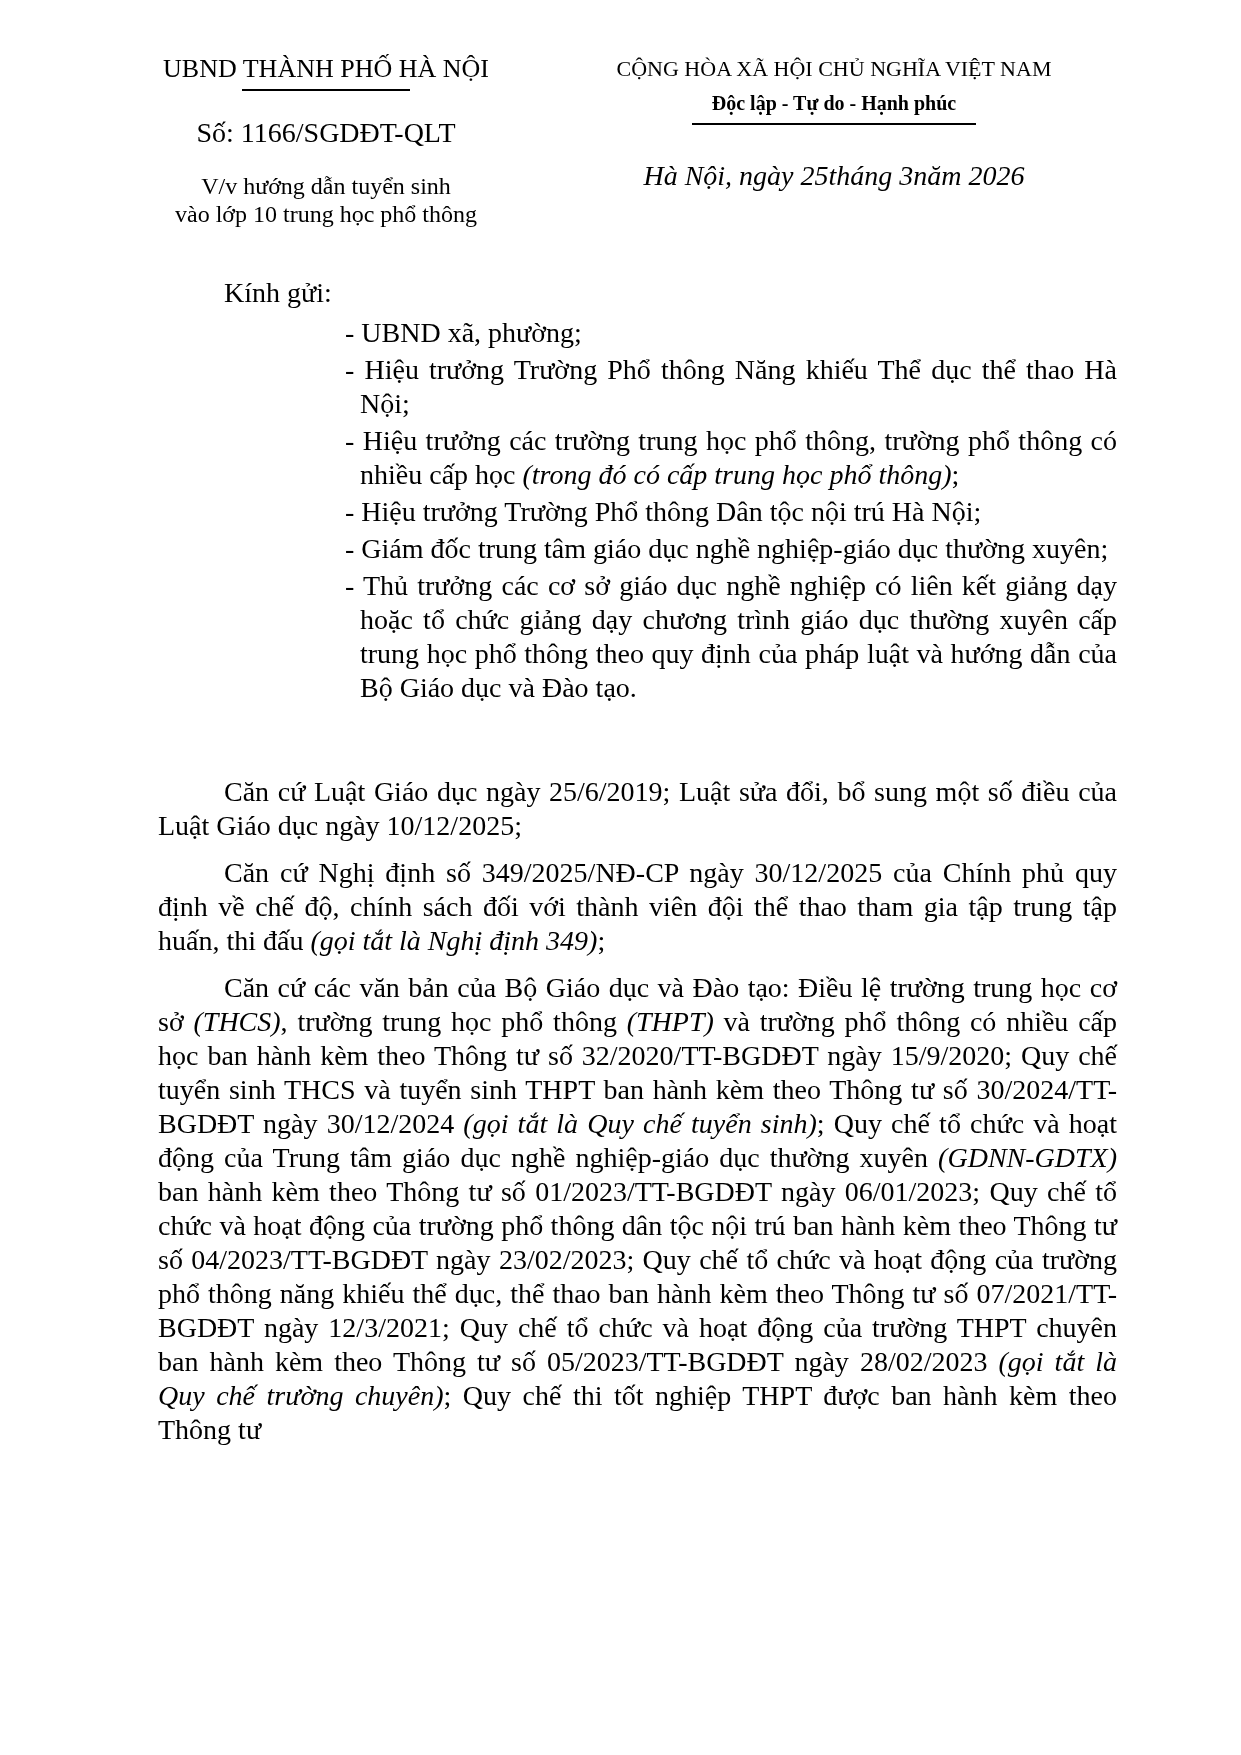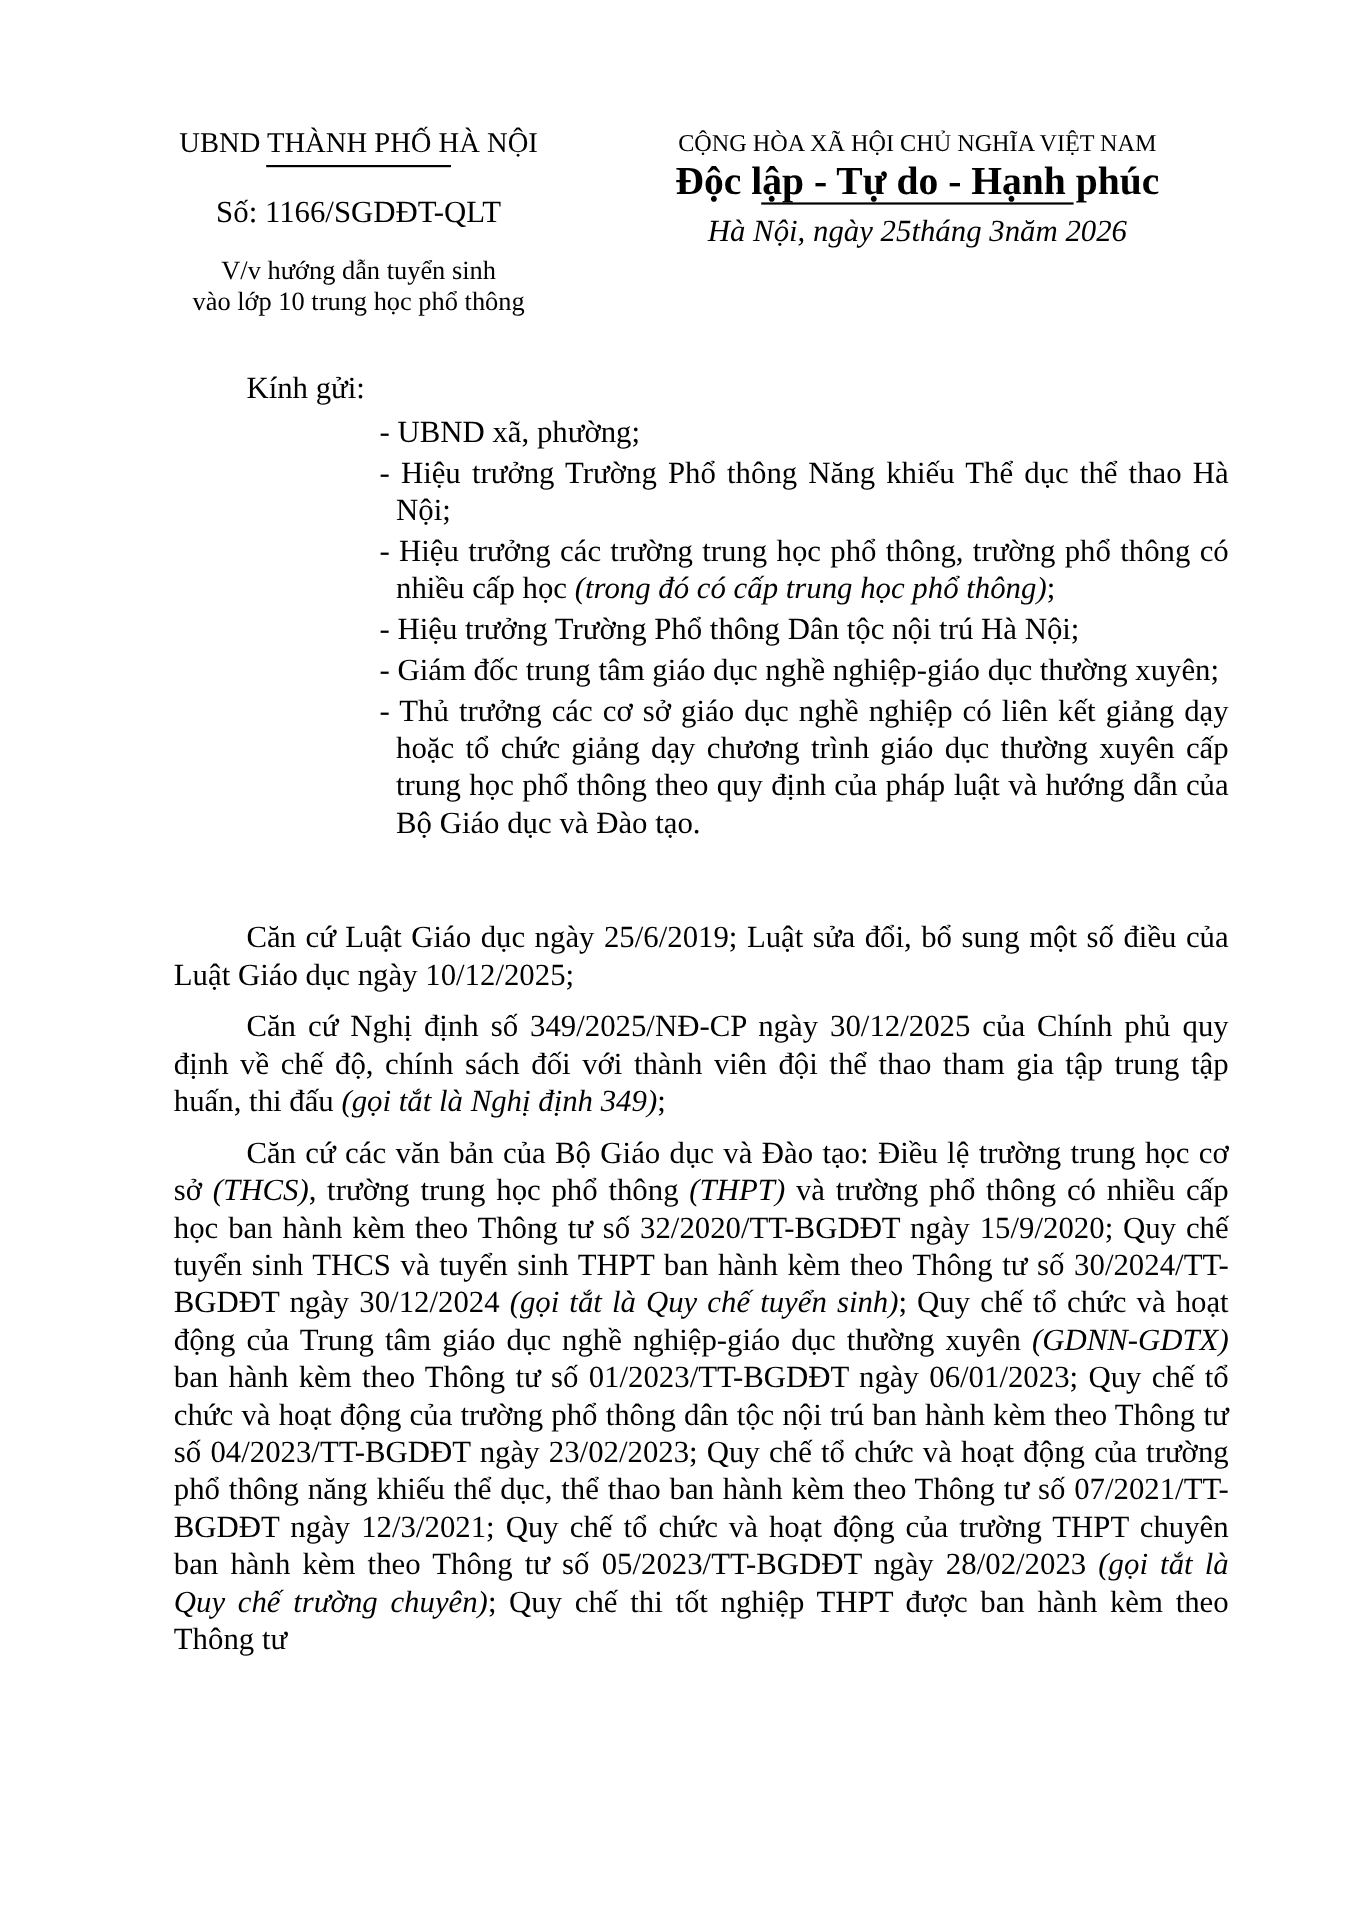--- a/index.html
+++ b/index.html
@@ -4,38 +4,38 @@
 <style>
   html,body{margin:0;padding:0;background:#ffffff;}
   body{
     width:1241px;height:1755px;
     font-family:"Liberation Serif","DejaVu Serif",serif;
     color:#000000;
   }
   .page{
     box-sizing:border-box;
     width:1241px;height:1755px;
-    padding:113px 124px 0 158px;
+    padding:52px 124px 0 158px;
     overflow:hidden;
     background:#ffffff;
   }
   
   .header{display:flex;justify-content:space-between;align-items:flex-start;}
   .hcol-left{width:336px;text-align:center;flex:0 0 auto;}
   .hcol-right{width:566px;text-align:center;flex:0 0 auto;}
   .org-parent{font-size:26px;line-height:34px;}
   .org-name{font-size:26px;line-height:34px;font-weight:bold;}
   .rule{border-bottom:2px solid #000;height:0;}
   .rule-left{width:168px;margin:3px auto 0;}
   .rule-right{width:284px;margin:3px auto 0;}
   .doc-number{font-size:28px;line-height:34px;margin-top:25px;}
   .subject{font-size:24px;line-height:28px;margin-top:22px;}
   .motto-1{font-size:22px;line-height:34px;font-weight:normal;}
-  .motto-2{font-size:36px;line-height:34px;font-weight:bold;}
-  .place-date{font-size:28px;line-height:34px;font-style:italic;margin-top:8px;}
+  .motto-2{font-size:20px;line-height:34px;font-weight:bold;}
+  .place-date{font-size:28px;line-height:34px;font-style:italic;margin-top:34px;}
   
   .salutation{margin-top:48px;font-size:28px;line-height:34px;text-indent:66px;}
   .recipients{margin-top:6px;padding-left:187px;}
   .recipient{
     font-size:28px;line-height:34px;
     text-align:justify;
     padding-left:15px;text-indent:-15px;
     margin-bottom:3px;
   }
   .body-text{margin-top:70px;}

